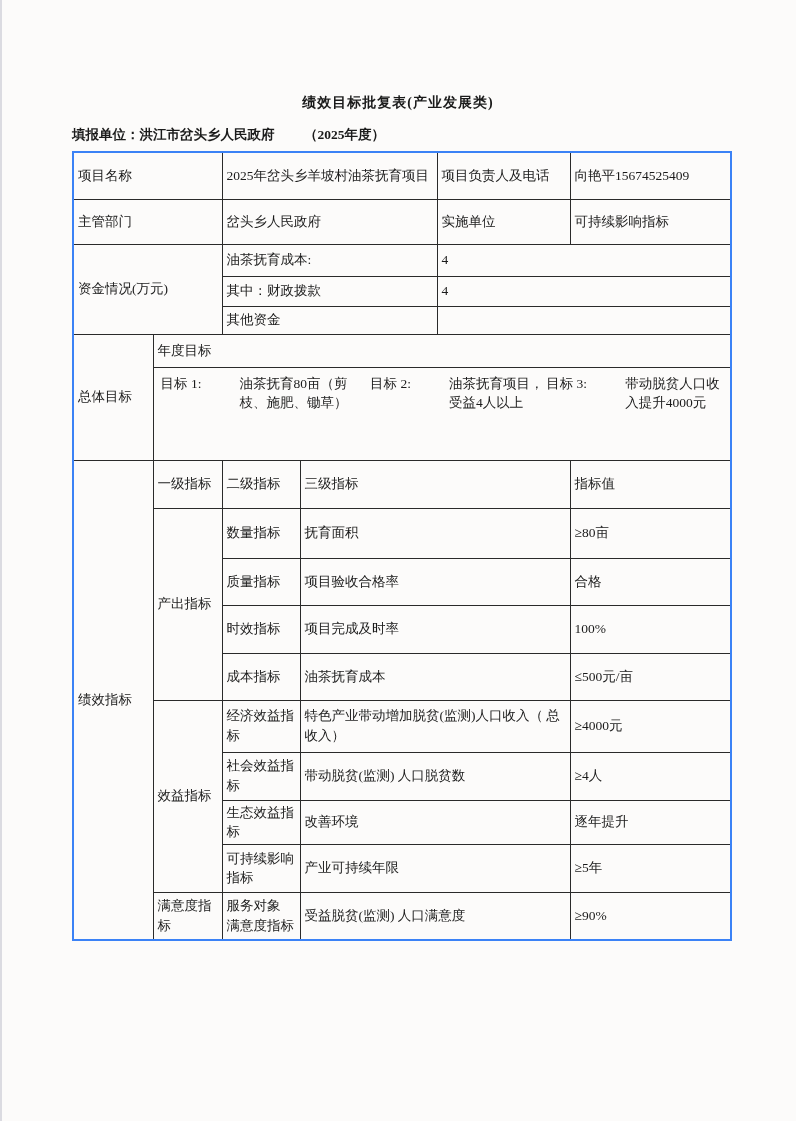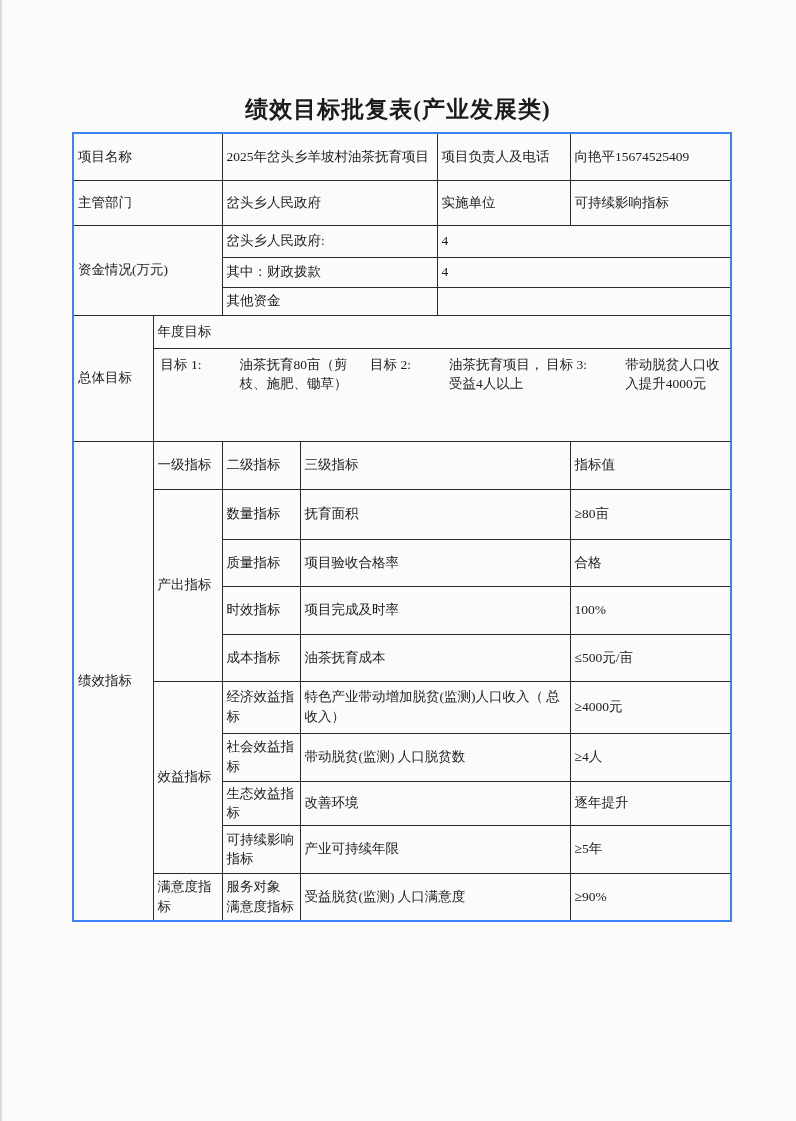--- a/index.html
+++ b/index.html
@@ -12,21 +12,21 @@
     font-family:"Liberation Serif","DejaVu Serif",serif;
     color:#1b1b1b;
   }
   .scan-edge {
     position:absolute; left:0; top:0; width:2px; height:100%;
     background:#c9c9d4; opacity:.65;
   }
   .doc-title {
     margin-top:94px;
     text-align:center;
-    font-size:23px;
+    font-size:14px;
     font-weight:bold;
     letter-spacing:1px;
   }
   .subhead {
     margin:14px 0 0 72px;
     font-size:13.5px;
     font-weight:600;
   }
   .subhead .year { margin-left:26px; }
   table.form {
@@ -59,20 +59,24 @@
   tr.r17{height:48px;}
 </style>
 </head>
 <body>
 
 <div class="sheet">
   <div class="scan-edge"></div>
 
   <div class="doc-title">绩效目标批复表(产业发展类)</div>
 
+  <div class="subhead">
+    <span>填报单位：洪江市岔头乡人民政府</span>
+    <span class="year">（2025年度）</span>
+  </div>
 
   <table class="form">
     <colgroup>
       <col style="width:80px">
         <col style="width:69px">
         <col style="width:78px">
       <col style="width:137px">
         <col style="width:133px">
         <col style="width:161px">
     </colgroup>
@@ -87,21 +91,21 @@
 
     <tr class="r2">
       <td colspan="2" class="lbl">主管部门</td>
       <td colspan="2" class="ctr">岔头乡人民政府</td>
       <td class="lbl">实施单位</td>
       <td class="ctr">可持续影响指标</td>
     </tr>
 
     <tr class="r3">
       <td colspan="2" rowspan="3" class="lbl">资金情况(万元)</td>
-      <td colspan="2" class="lbl">岔头乡人民政府:</td>
+      <td colspan="2" class="lbl">油茶抚育成本:</td>
       <td colspan="2" class="ctr">4</td>
     </tr>
     <tr class="r4">
       <td colspan="2" class="lbl">其中：财政拨款</td>
       <td colspan="2" class="ctr">4</td>
     </tr>
     <tr class="r5">
       <td colspan="2" class="lbl">其他资金</td>
       <td colspan="2" class="ctr"></td>
     </tr>

